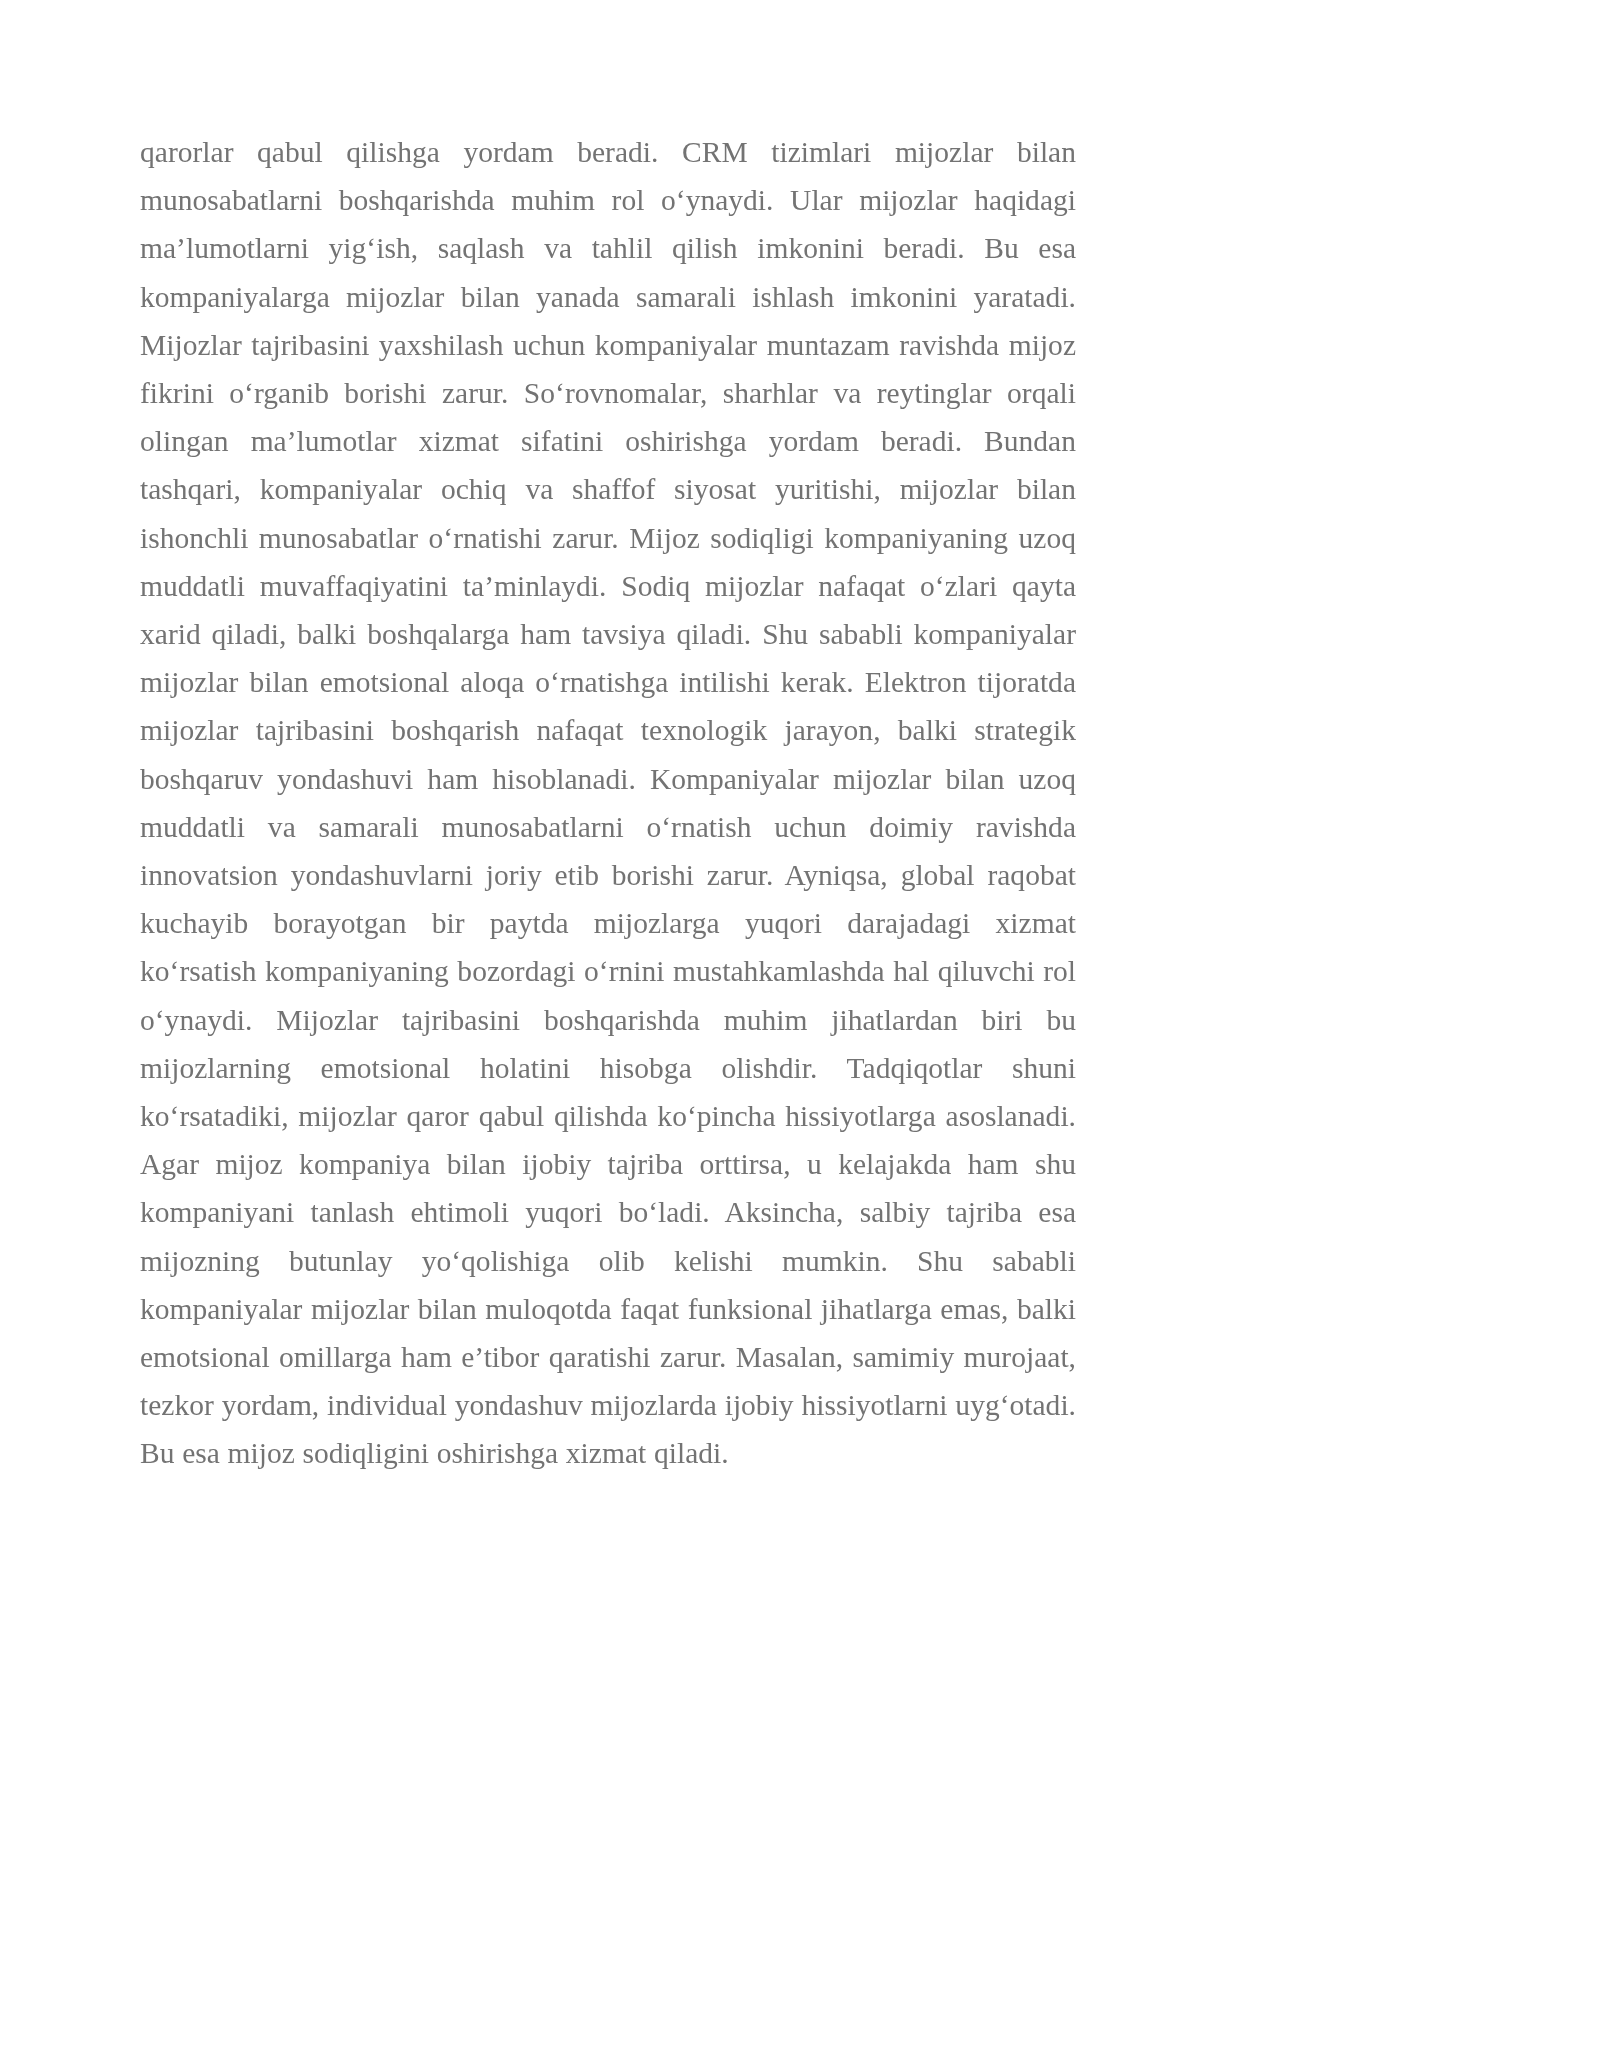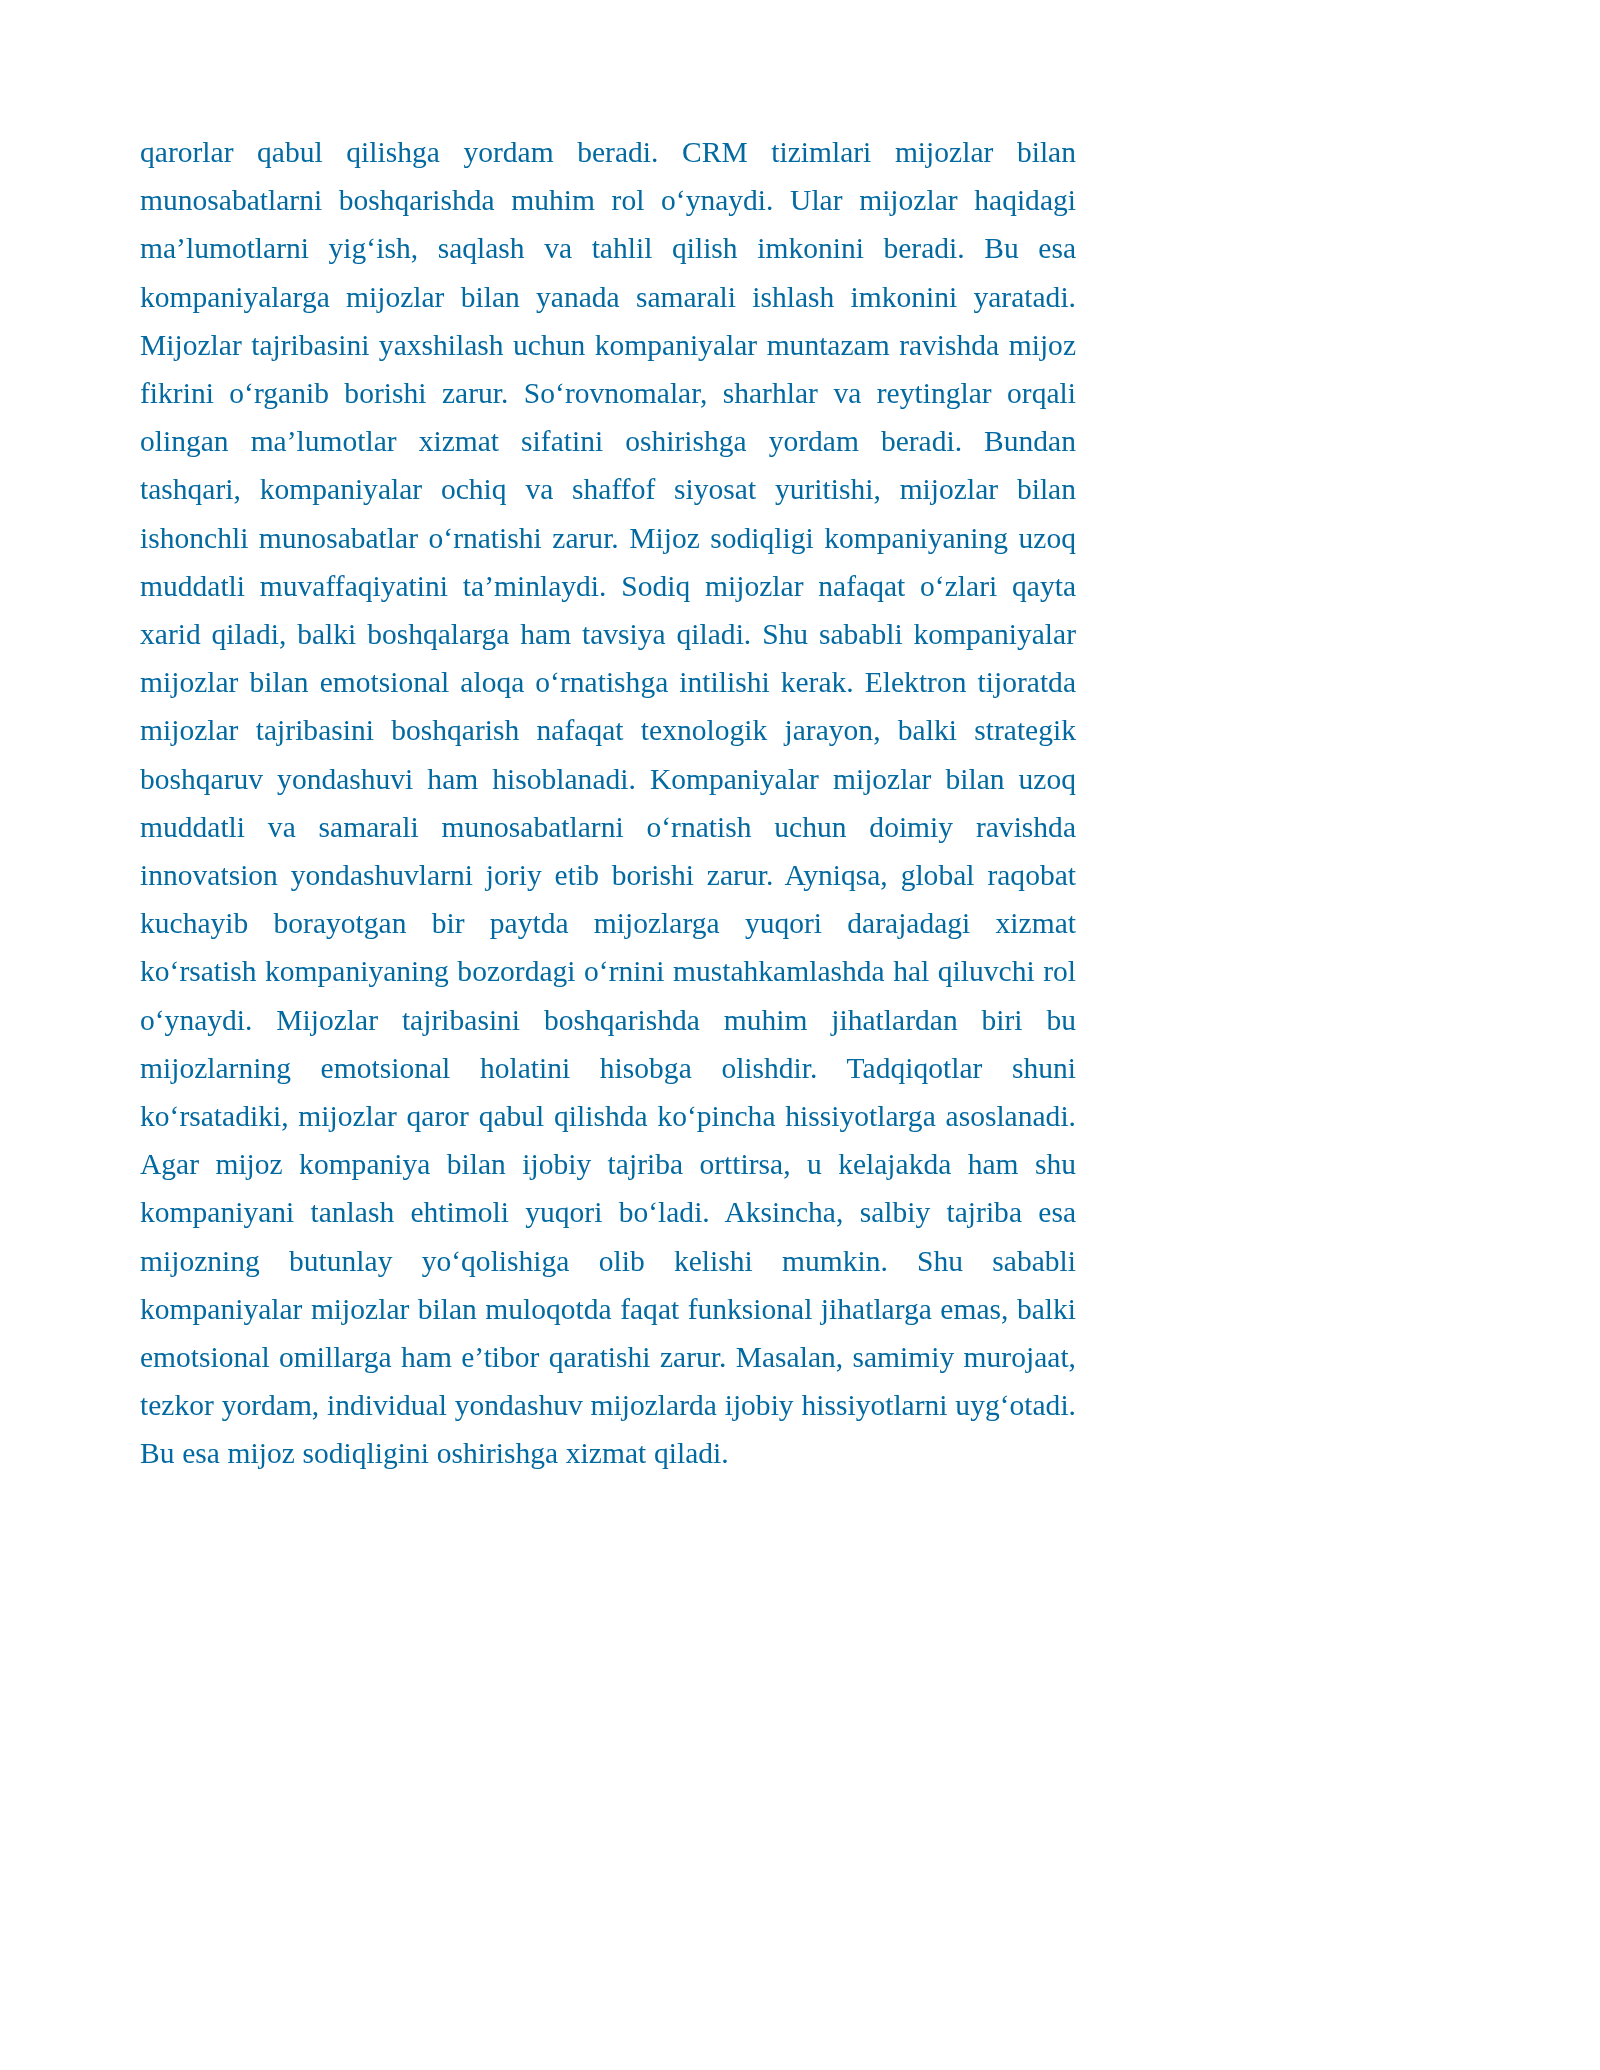--- a/index.html
+++ b/index.html
@@ -28,21 +28,21 @@
     top: 128px;
     width: 936px;
   }
   .body-paragraph {
     margin: 0;
     padding: 0;
     font-size: 29.5px;
     line-height: 48.2px;
     text-align: justify;
     text-justify: inter-word;
-    color: #0369a1;
+    color: #737373;
     letter-spacing: 0.02px;
     word-spacing: 0.3px;
     hyphens: none;
     -webkit-hyphens: none;
   }
 </style>
 </head>
 <body>
 
 <div class="page">

